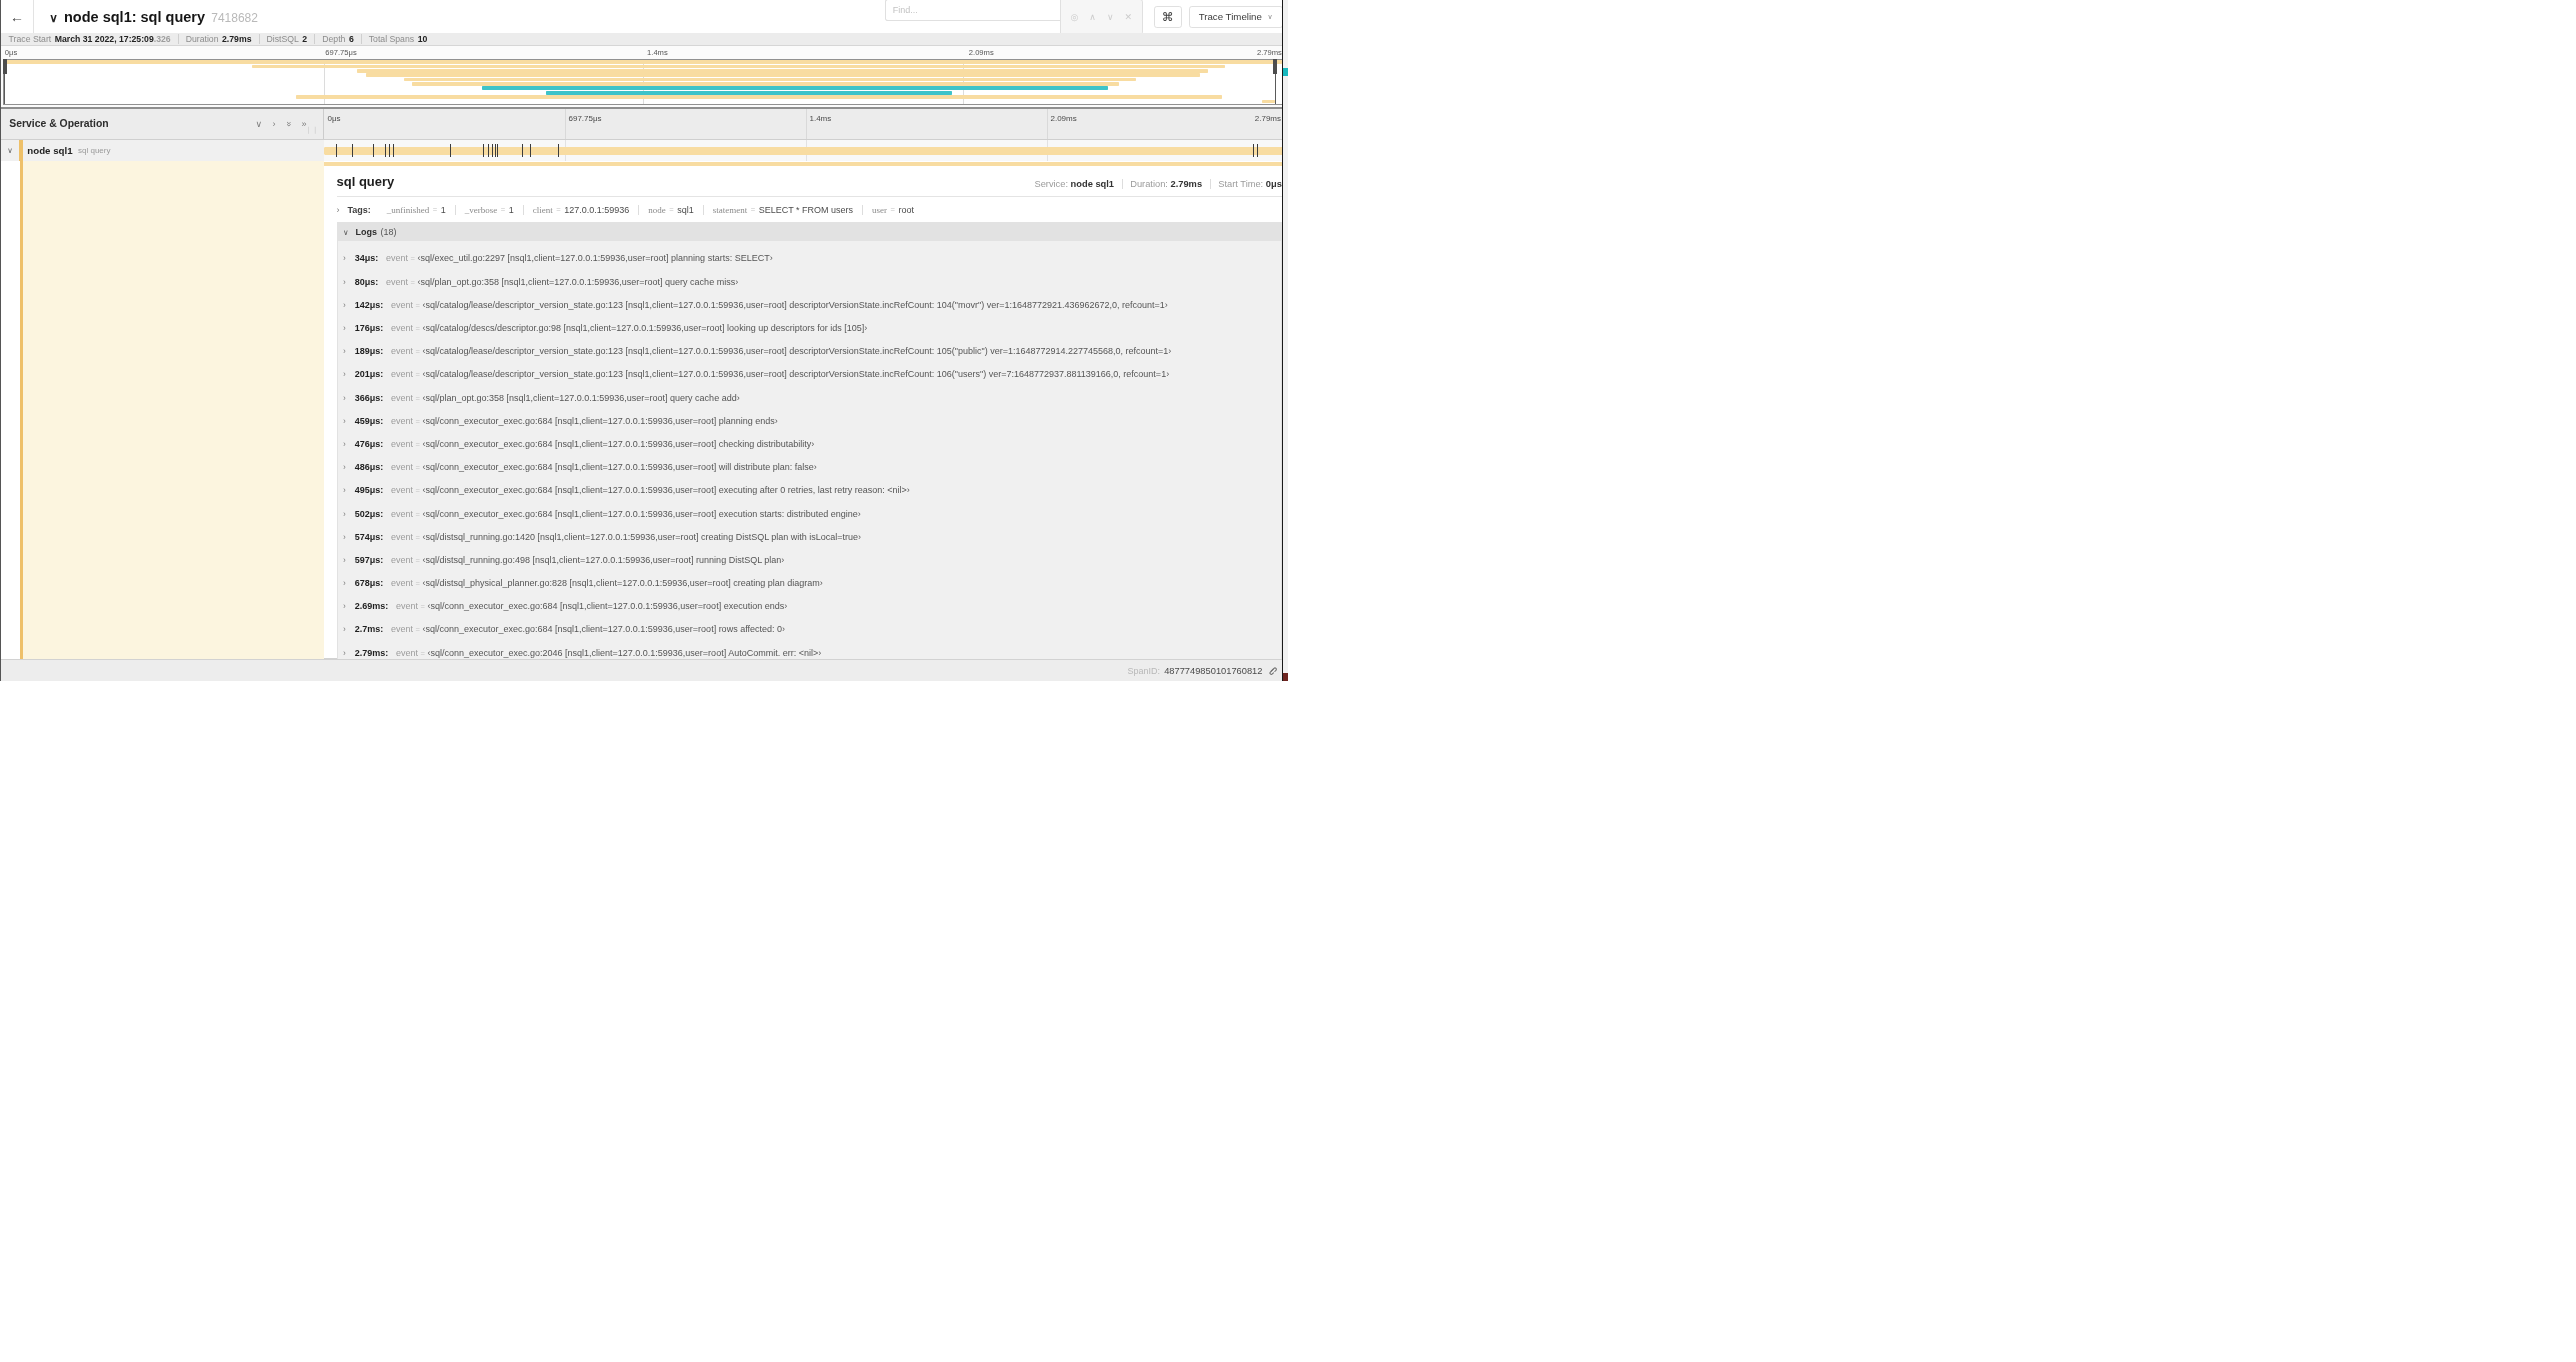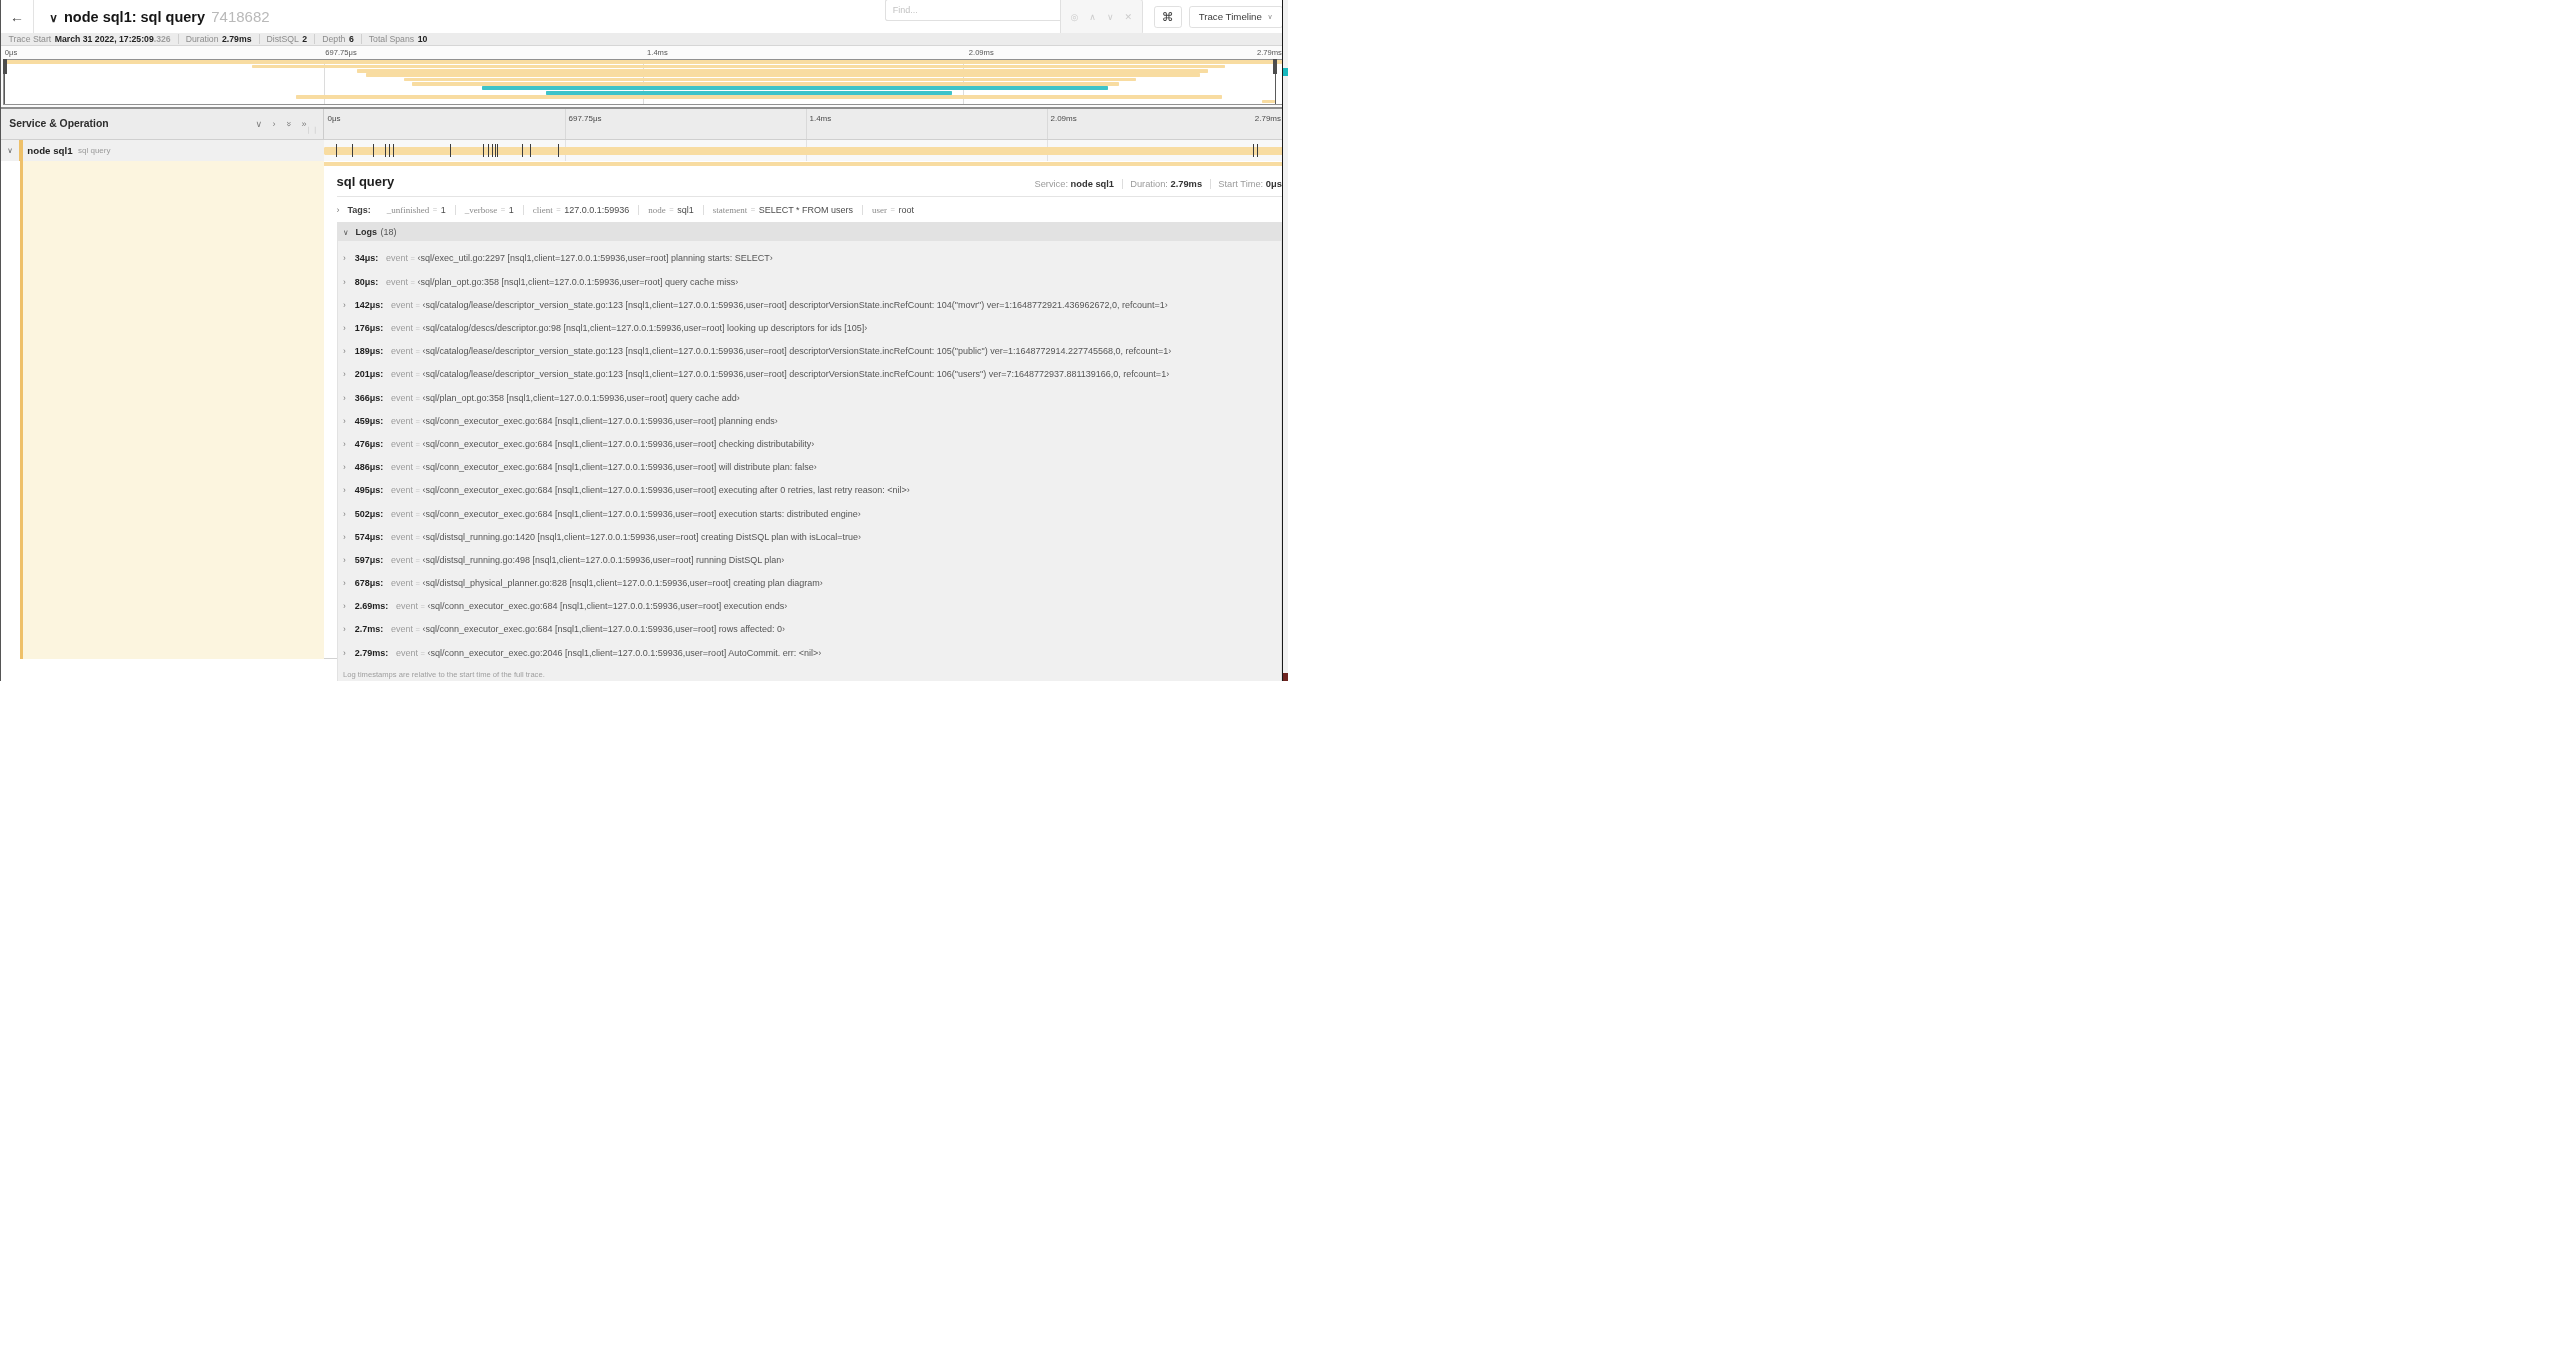--- a/index.html
+++ b/index.html
@@ -6,21 +6,21 @@
   html,body { background:#fff; }
   body { font-family:"Liberation Sans", sans-serif; }
   #page { position:relative; width:1288px; height:681px; background:#fff; overflow:hidden; border-left:0.7px solid #555; }
 
   
   .top-header { position:absolute; left:0; top:0; width:100%; height:33px; background:#fff; display:flex; align-items:center; }
   .back-box { width:33px; height:33px; display:flex; align-items:center; justify-content:center; border-right:0.7px solid #e3e3e3; font-size:14px; color:#444; cursor:pointer; }
   .title-wrap { display:flex; align-items:baseline; margin-left:15.2px; gap:6.2px; }
   .title-collapser { font-size:11.8px; font-weight:bold; color:#222; cursor:pointer; }
   .trace-title { font-size:14.5px; font-weight:bold; color:#161616; }
-  .trace-id { font-size:15px; color:#b9b9b9; font-weight:normal; }
+  .trace-id { font-size:12px; color:#b9b9b9; font-weight:normal; }
   .header-right { margin-left:auto; display:flex; align-items:center; margin-right:5.5px; }
   .find-group { display:flex; height:36px;justify-content:center; }
   .find-input { width:175px; height:22px; border:0.7px solid #e0e0e0; border-right:none; border-radius:2.8px 0 0 2.8px; padding:0 7px; font-size:9px; color:#444; outline:none; font-family:"Liberation Sans",sans-serif; }
   .find-input::placeholder { color:#c3c3c3; }
   .find-tools { display:flex; align-items:center; gap:11px; padding:0 9.7px; background:#f6f6f6; border:0.7px solid #e0e0e0; border-radius:0 2.8px 2.8px 0; color:#ccc; font-size:9px; }
   .find-tools span { cursor:default; }
   .cmd-btn { width:28px; height:22px; margin-left:11px; border:0.7px solid #e0e0e0; border-radius:2.8px; background:#fff; display:flex; align-items:center; justify-content:center; font-size:11.8px; color:#3c3c3c; cursor:pointer; }
   .view-btn { height:22px; margin-left:7px; border:0.7px solid #e0e0e0; border-radius:2.8px; background:#fff; display:flex; align-items:center; gap:5.5px; padding:0 9px; font-size:9.7px; color:#3c3c3c; cursor:pointer; }
   .view-btn .caret { font-size:7px; color:#888; }
 
@@ -434,20 +434,28 @@
     <span class="log-time">2.79ms:</span>
     <span class="log-event"><span class="ev-key">event</span> <span class="ev-eq">=</span> <span>‹sql/conn_executor_exec.go:2046 [nsql1,client=127.0.0.1:59936,user=root] AutoCommit. err: &lt;nil&gt;›</span></span>
   </div>
             </div>
           <div class="logs-footnote">Log timestamps are relative to the start time of the full trace.</div>
         </div>
       </div>
     </div>
   </div>
 
+  <div class="footer">
+    <span class="spanid-label">SpanID:</span>
+    <span class="spanid-value">4877749850101760812</span>
+    <svg class="link-icon" viewBox="0 0 16 16" fill="none" stroke="#6f6f6f" stroke-width="1.6" stroke-linecap="round">
+      <path d="M6.5 9.5 L10.8 5.2 a2.1 2.1 0 0 1 3 3 L12 10"></path>
+      <path d="M9.5 6.5 L5.2 10.8 a2.1 2.1 0 0 0 3 3 L10 12"></path>
+    </svg>
+  </div>
 
   <div class="edge-strip" id="edge-strip">
       <div class="edge-frag" style="top: 68px; height: 7.6px; background: rgb(23, 184, 190);"></div>
       <div class="edge-frag" style="top: 673px; height: 8.3px; background: rgb(110, 36, 32);"></div>
     </div>
   <div class="edge-line"></div>
 </div>
 
 
 </body></html>

